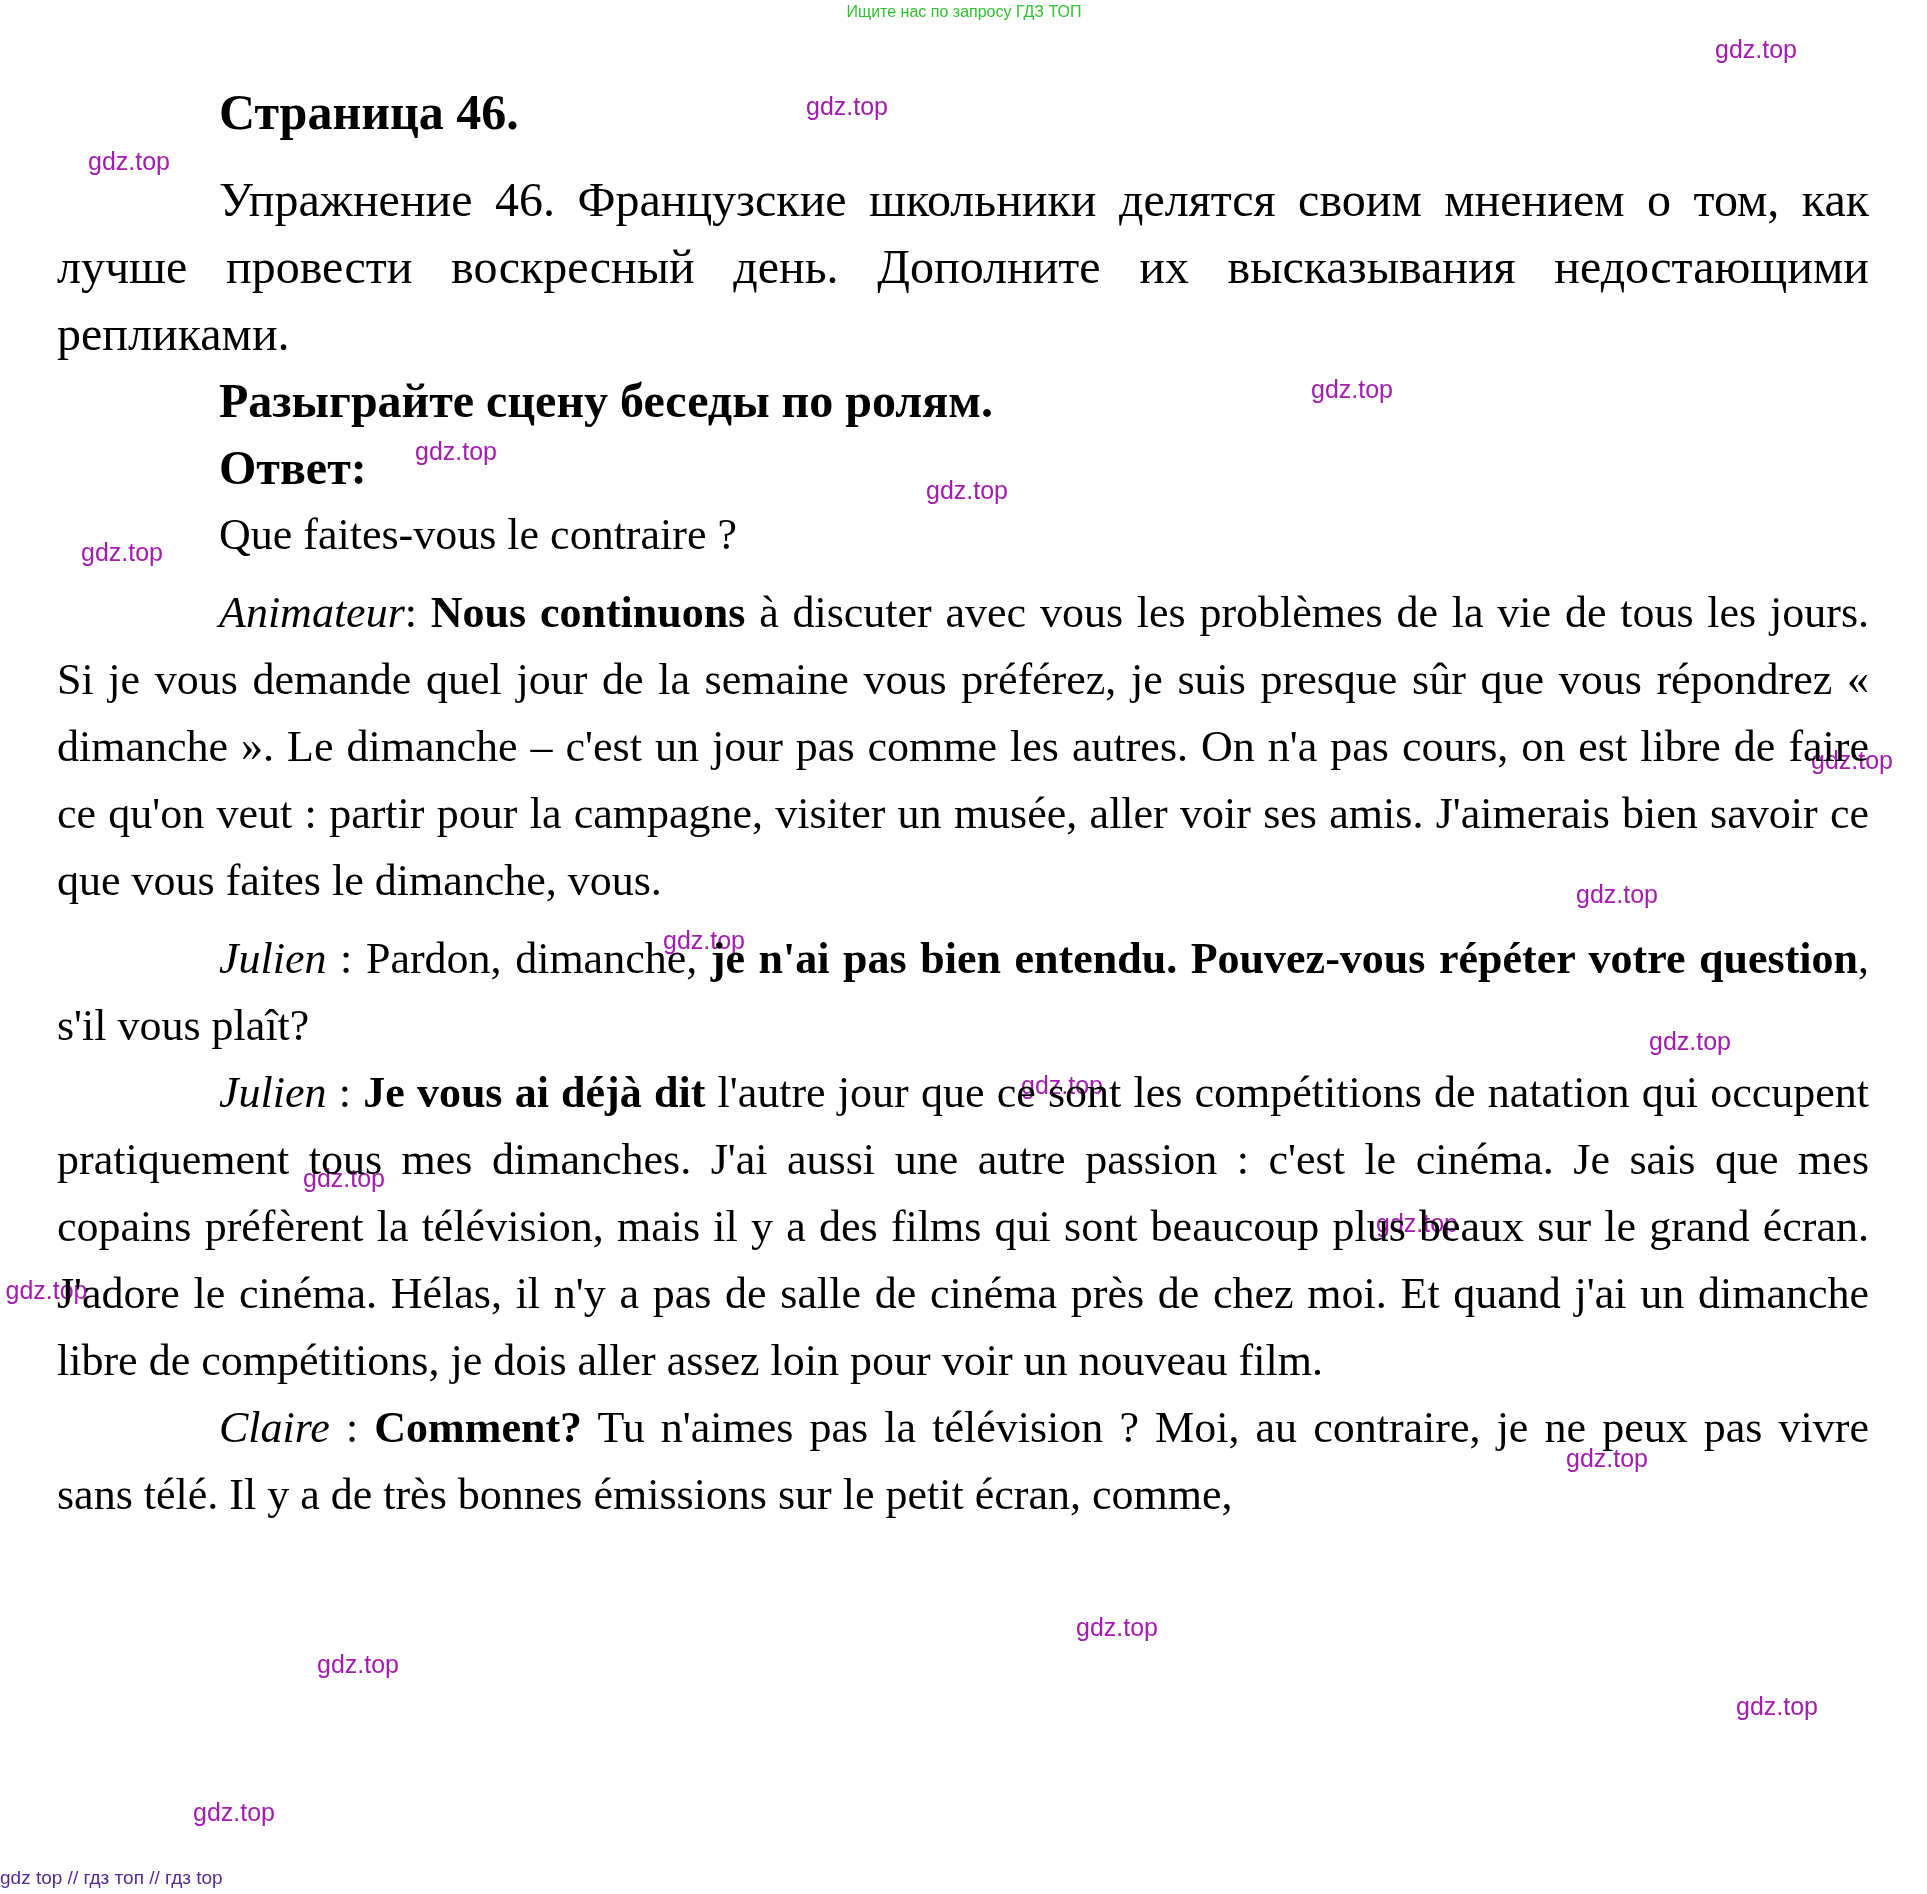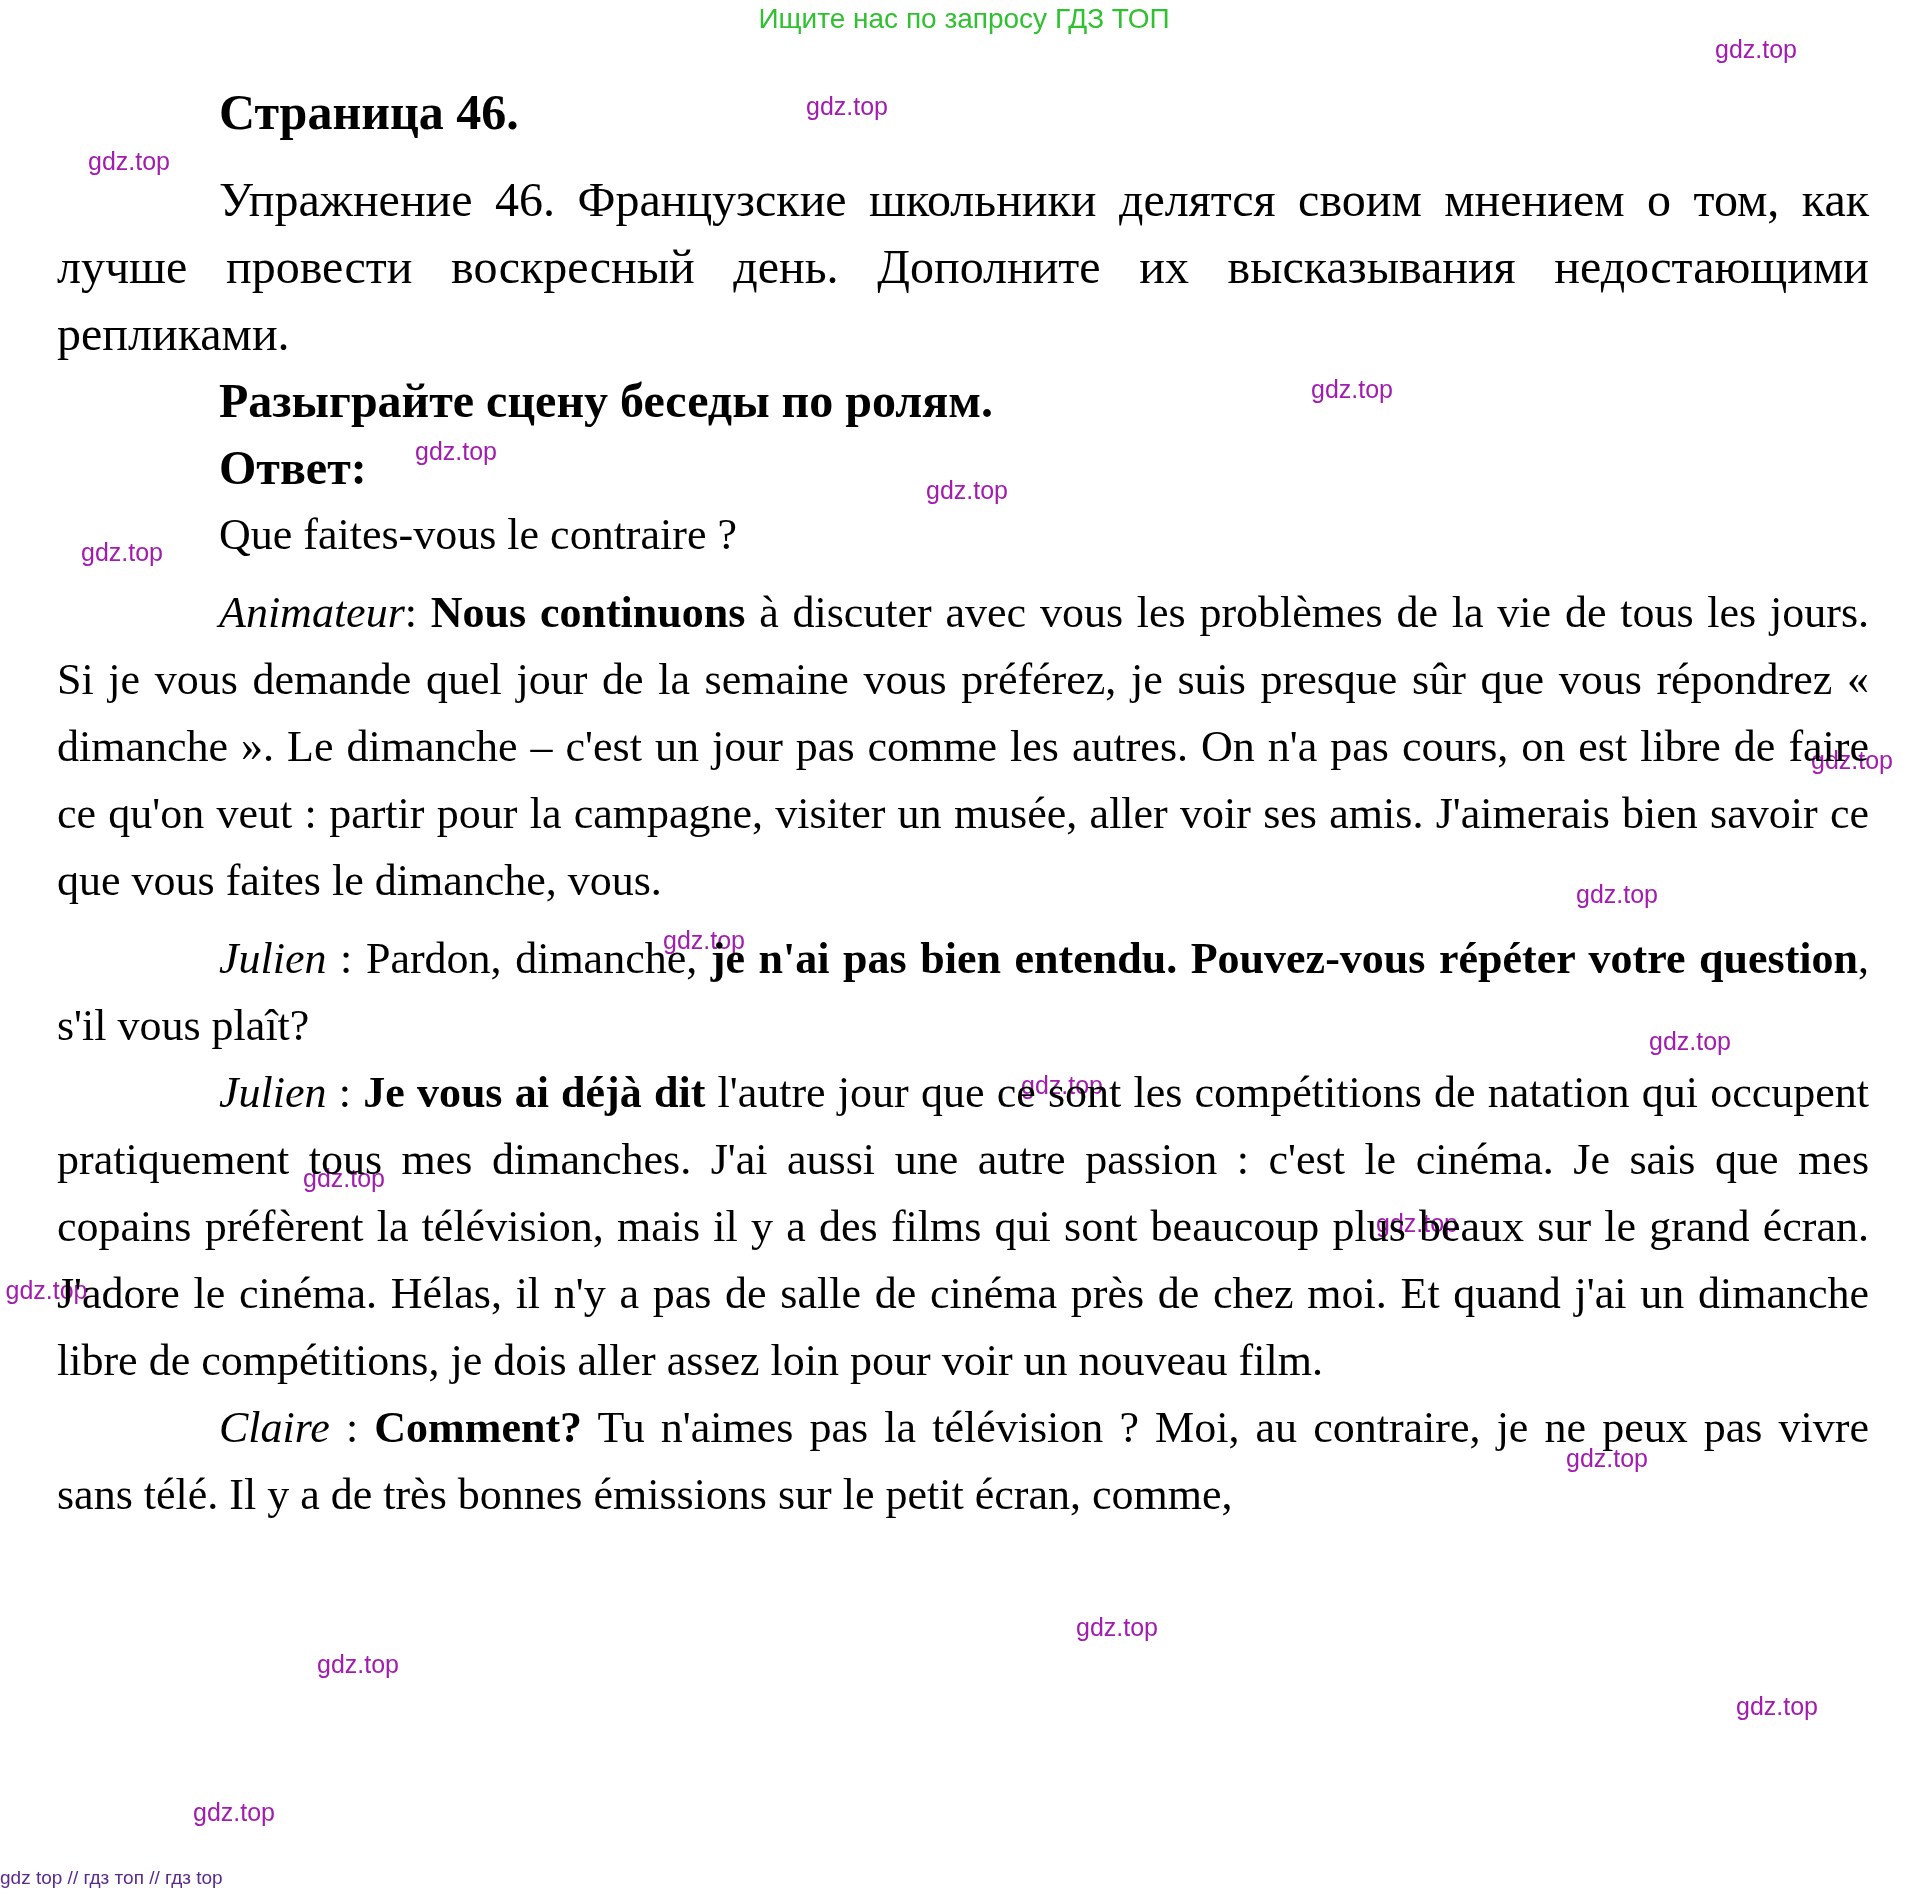--- a/index.html
+++ b/index.html
@@ -8,21 +8,21 @@
     position:relative;
     width:1928px; height:1894px;
     overflow:hidden;
     font-family:"Liberation Serif","DejaVu Serif",serif;
     color:#000000;
   }
   .green-header {
     position:absolute; top:2.8px; left:0; width:100%;
     text-align:center;
     font-family:"Liberation Sans","DejaVu Sans",sans-serif;
-    font-size:28px; color:#2fc12f;
+    font-size:16px; color:#2fc12f;
   }
   .watermark {
     position:absolute;
     font-family:"Liberation Sans","DejaVu Sans",sans-serif;
     font-size:25px; color:#a21caf;
     white-space:nowrap;
   }
   .content {
     position:absolute; top:79px; left:57px; width:1812px;
     font-size:44px; line-height:67px;

